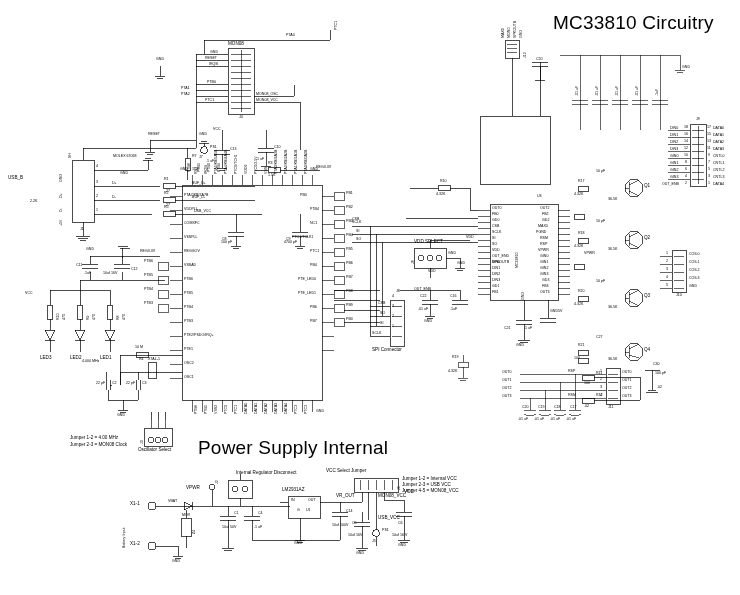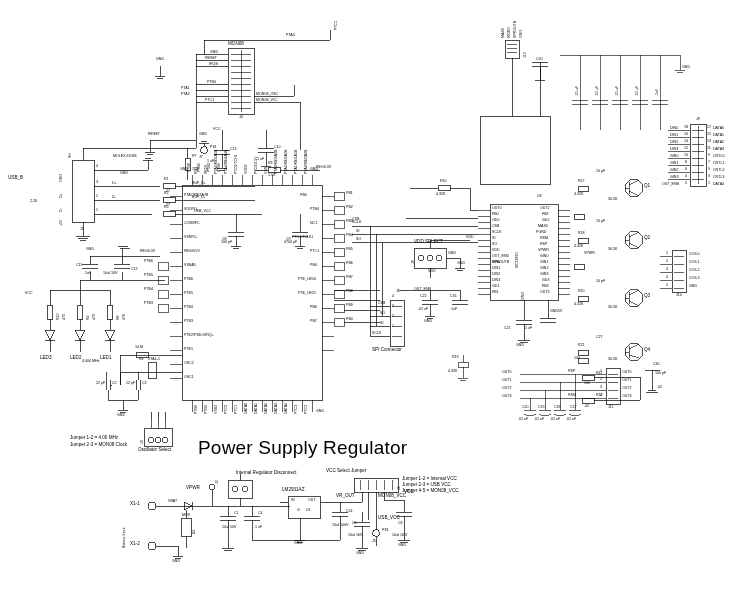--- a/index.html
+++ b/index.html
@@ -10,21 +10,22 @@
   .lbl{position:absolute;font-size:3.6px;line-height:1;white-space:nowrap;}
   .lbl5{position:absolute;font-size:4.6px;line-height:1;white-space:nowrap;}
   .vert{transform-origin:0 0;transform:rotate(-90deg);}
   svg{position:absolute;left:0;top:0;overflow:visible;}
 </style>
 </head>
 <body>
 
 <div id="sheet">
 
-  <div class="ttl" style="left:198px;top:437px;">Power Supply Regulator</div>
+  <div class="ttl" style="left:553px;top:12px;">MC33810 Circuitry</div>
+  <div class="ttl" style="left:198px;top:437px;">Power Supply Internal</div>
 
   <svg width="740" height="595">
     <g stroke="#000" stroke-width="0.7" fill="none" shape-rendering="crispEdges">
 
       <rect x="72" y="160" width="22" height="62"></rect>
       <line x1="94" y1="170" x2="148" y2="170"></line>
       <line x1="94" y1="186" x2="160" y2="186"></line>
       <line x1="94" y1="200" x2="160" y2="200"></line>
       <line x1="94" y1="214" x2="152" y2="214"></line>
       <line x1="83" y1="222" x2="83" y2="236"></line>

